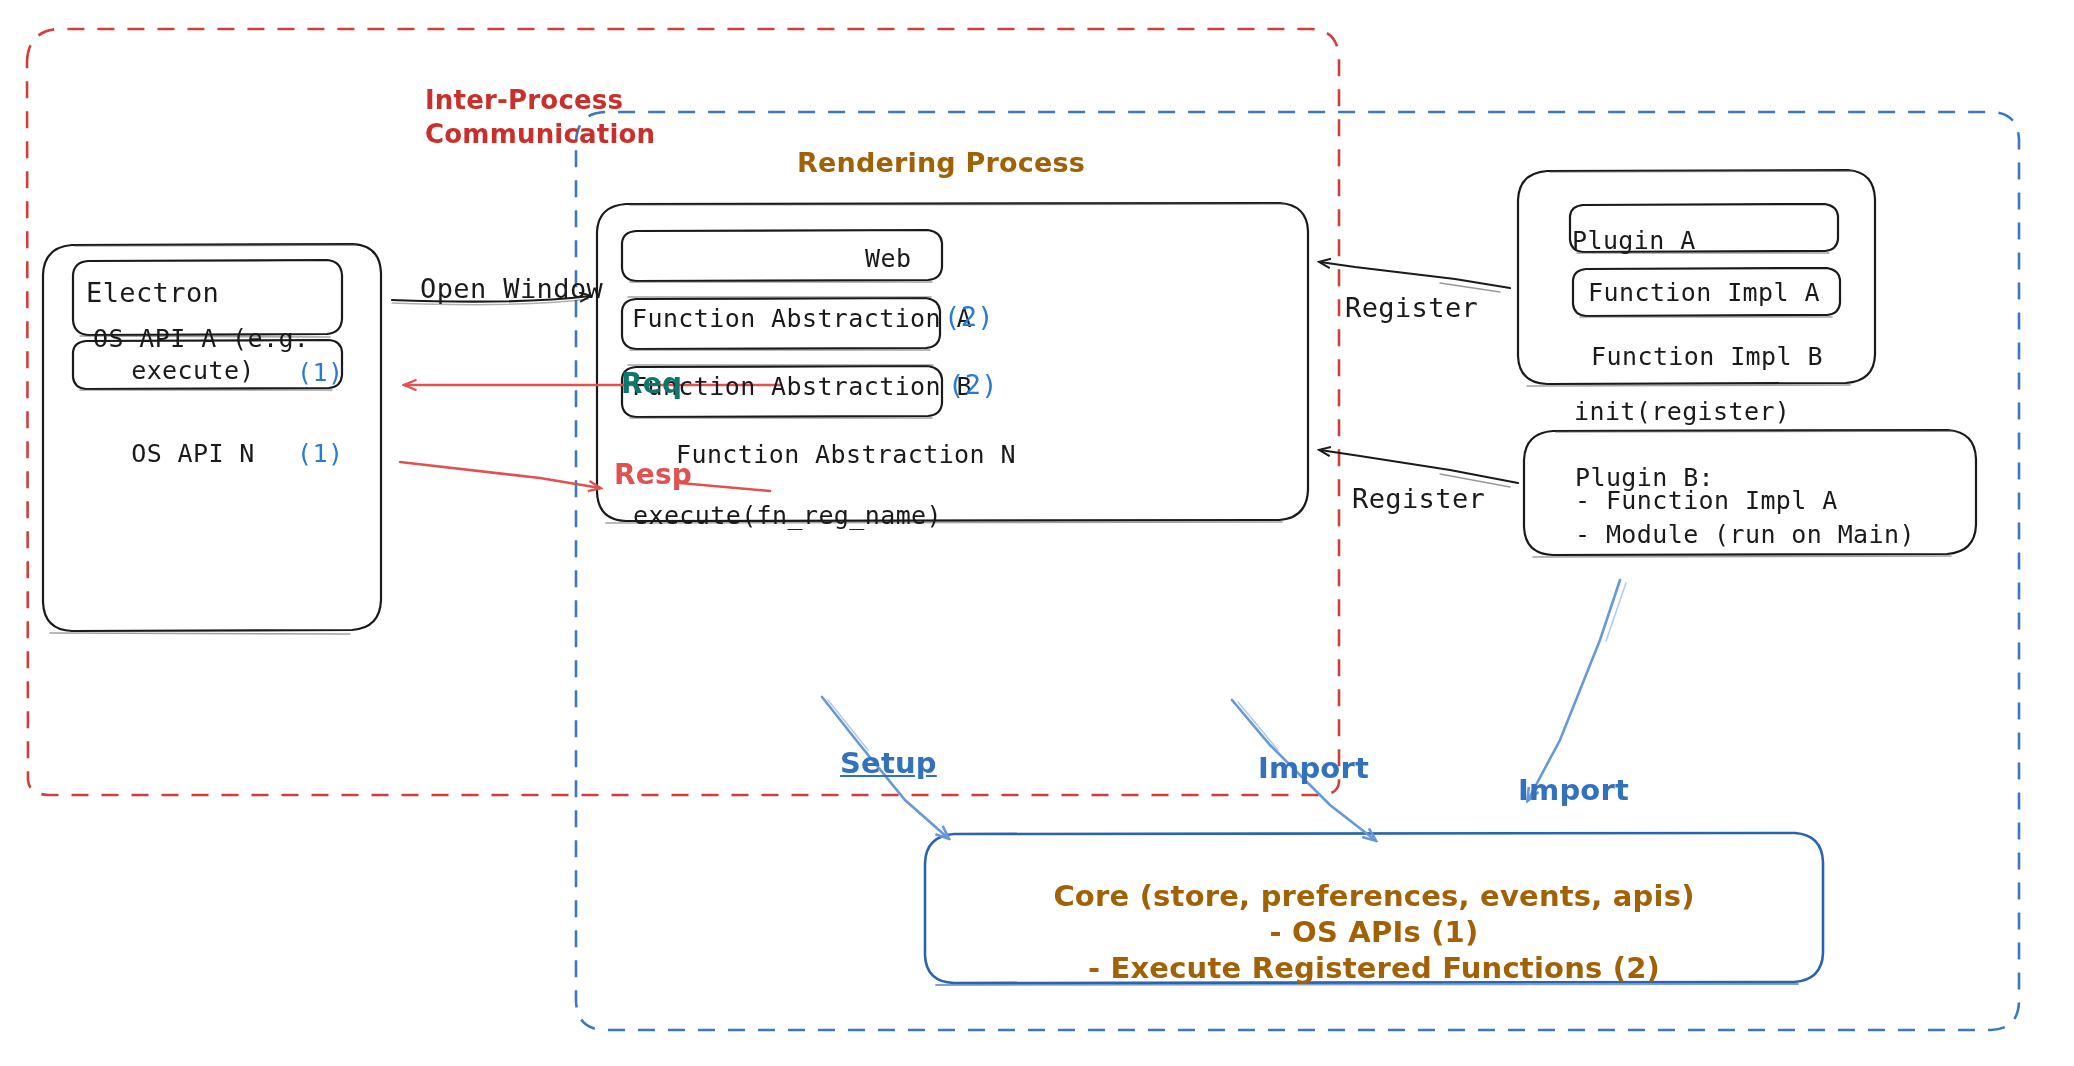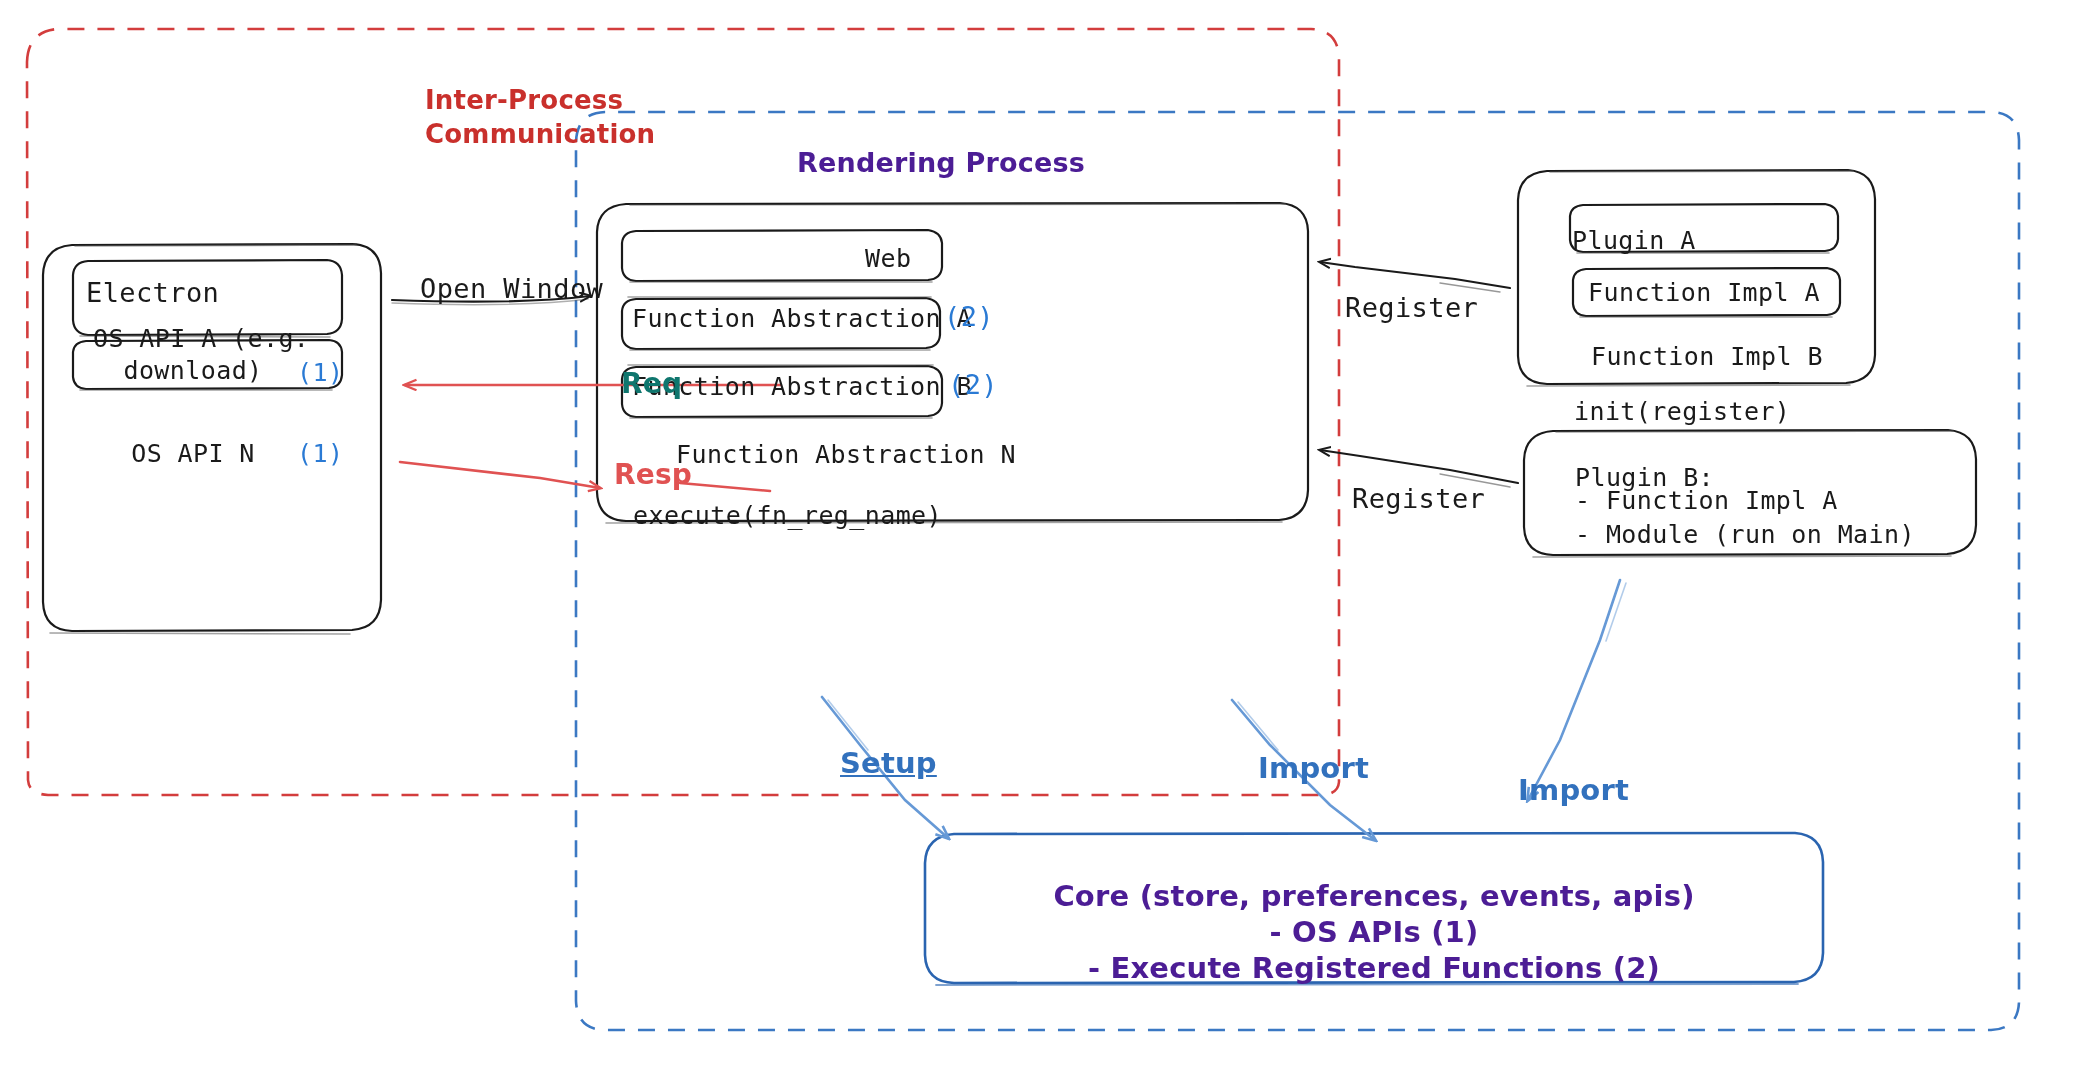--- a/index.html
+++ b/index.html
@@ -96,21 +96,21 @@
     color: #2a7ad4;
     font-family: "DejaVu Sans Mono", monospace;
   }
 
   .hand-sans {
     font-family: "DejaVu Sans", sans-serif;
     font-weight: bold;
     letter-spacing: .2px;
   }
   .c-red   { color: #c9302c; }
-  .c-blue  { color: #4c1d95; }
+  .c-blue  { color: #a16207; }
   .c-blue2 { color: #3271bd; }
   .c-black { color: #1a1a1a; }
 </style>
 </head>
 <body>
 
 <div id="diagram-root">
 
   <svg class="layer" viewBox="0 0 2074 1066">
     <defs>
@@ -253,21 +253,21 @@
   </svg>
 
   <div class="lbl hand-sans c-red" style="left:425px; top:84px; width:260px; font-size:26px; line-height:1.30;">Inter-Process
 Communication</div>
 
   <div class="lbl hand-sans c-blue" style="left:797px; top:146px; font-size:27px;">Rendering Process</div>
 
   <div class="lbl t-mono-26 c-black" style="left:86px; top:276px;">Electron</div>
 
   <div class="lbl t-mono-24 c-black lbl-center" style="left:93px; top:323px; width:200px;">OS API A (e.g.
-download)</div>
+execute)</div>
   <div class="lbl t-mono-24 note-blue" style="left:297px; top:357px;">(1)</div>
 
   <div class="lbl t-mono-24 c-black lbl-center" style="left:113px; top:438px; width:160px;">OS API N</div>
   <div class="lbl t-mono-24 note-blue" style="left:297px; top:438px;">(1)</div>
 
   <div class="lbl t-mono-24 c-black" style="left:865px; top:243px;">Web</div>
 
   <div class="lbl t-mono-24 c-black lbl-center" style="left:632px; top:303px; width:300px;">Function Abstraction A</div>
   <div class="lbl t-mono-26 note-blue" style="left:944px; top:300px;">(2)</div>
 

